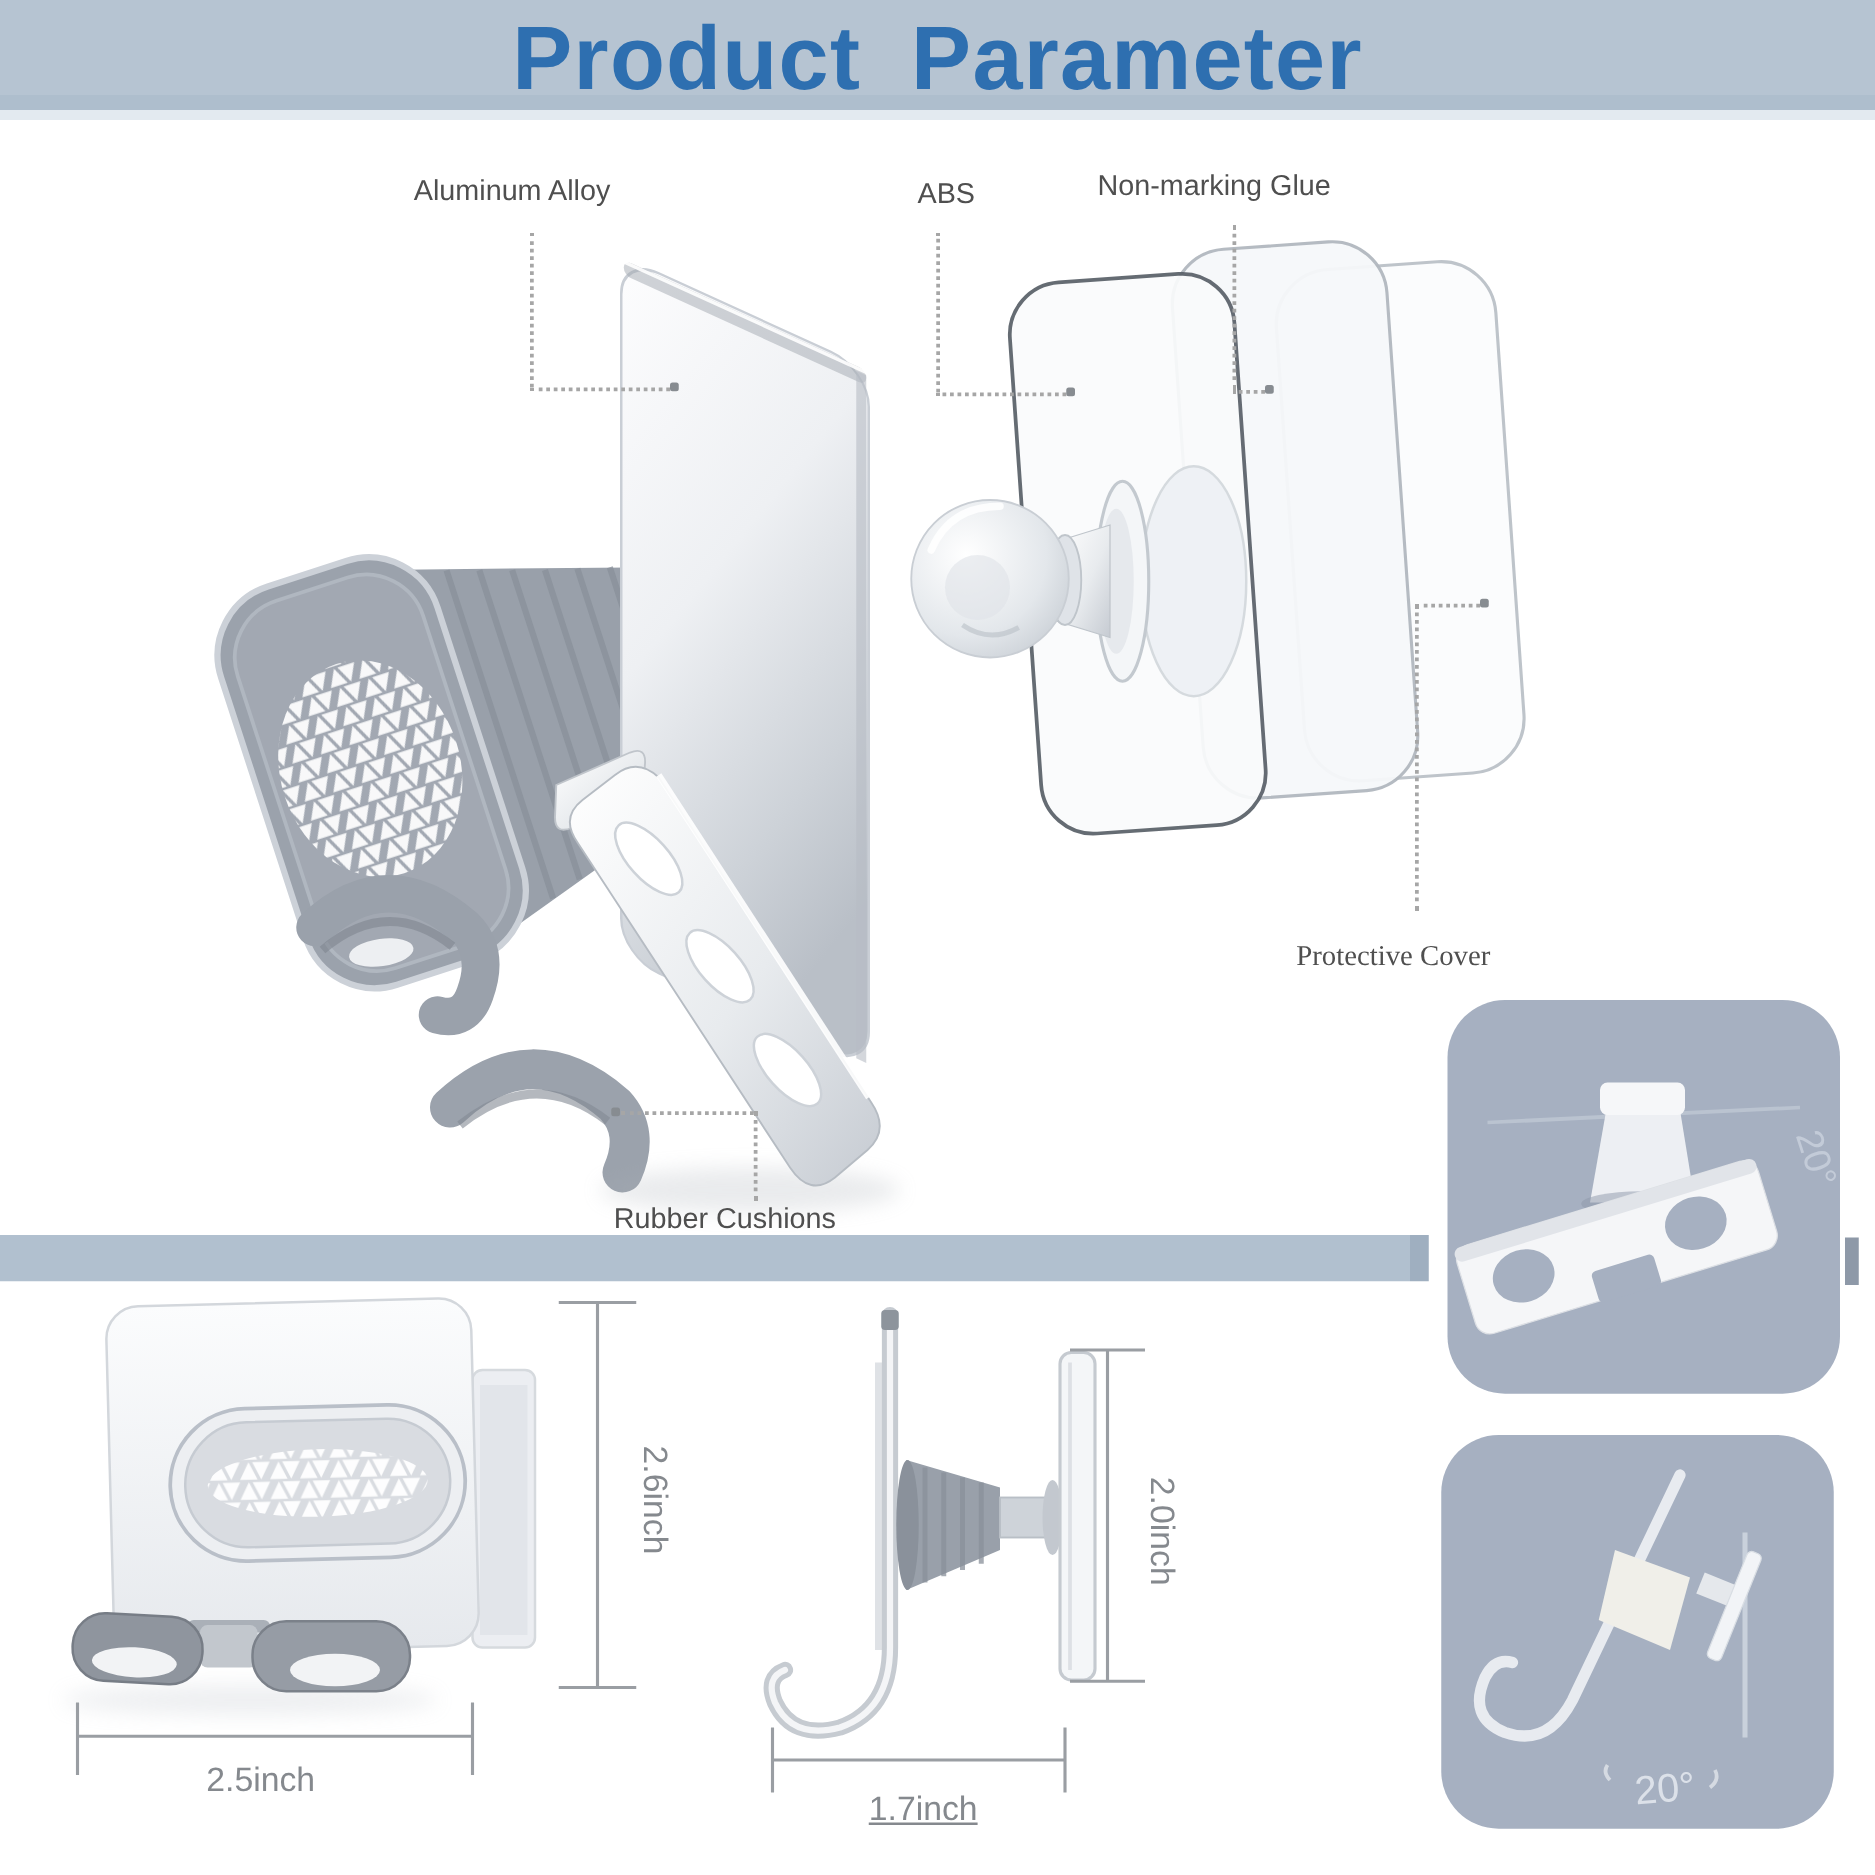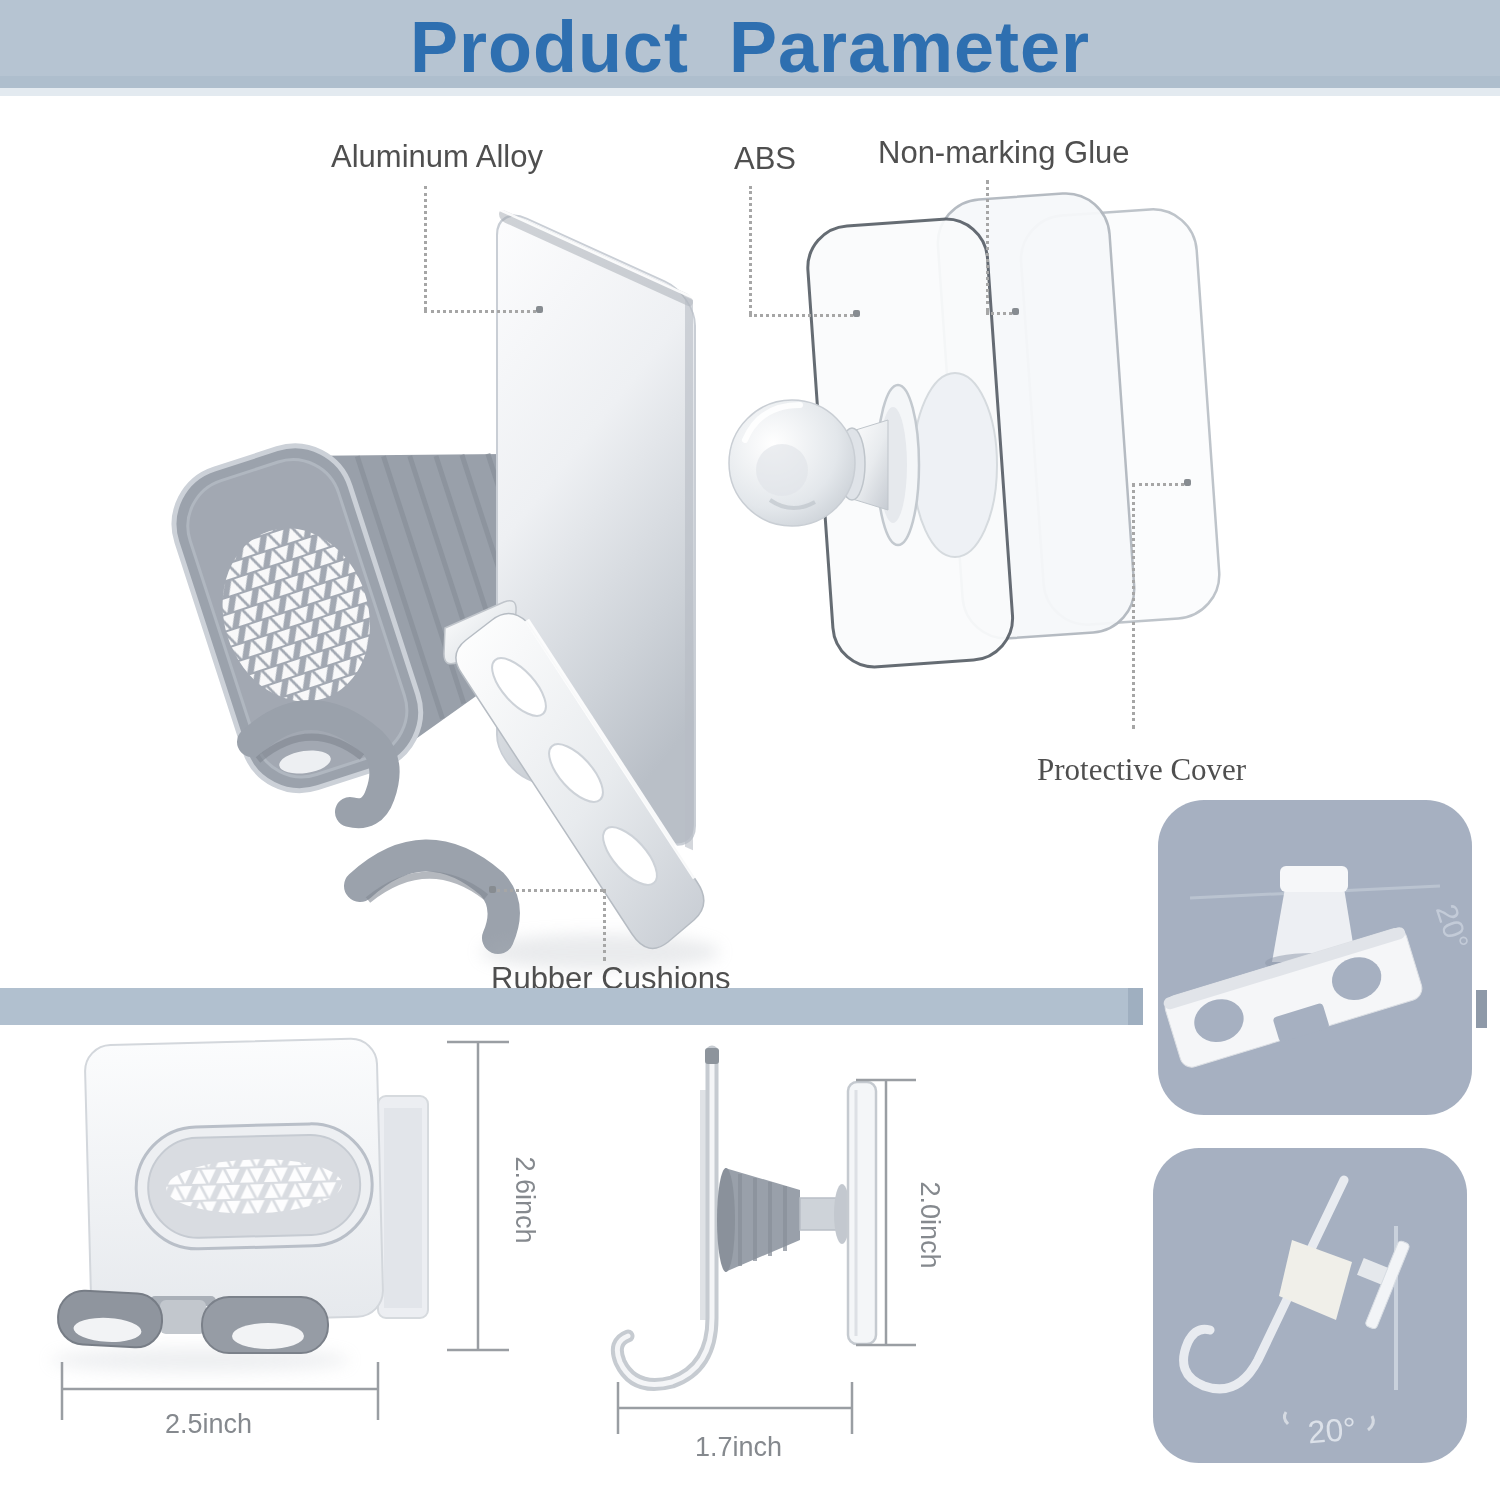--- a/index.html
+++ b/index.html
@@ -5,21 +5,21 @@
   html,body{margin:0;padding:0;background:#fff;}
   .page{position:relative;width:1500px;height:1500px;overflow:hidden;background:#fff;
         font-family:"Liberation Sans",sans-serif;}
   
   .banner{position:absolute;left:0;top:0;width:1500px;height:76px;background:var(--color-banner,#b6c4d2);}
   .banner-strip{position:absolute;left:0;top:76px;width:1500px;height:12px;background:var(--color-banner-edge,#aebecd);}
   .banner-fade{position:absolute;left:0;top:88px;width:1500px;height:8px;background:#e3eaf0;}
   .title{position:absolute;left:0;top:6px;width:1500px;display:flex;justify-content:center;gap:40px;
          font-size:72px;font-weight:700;color:var(--color-title,#2e6fb0);letter-spacing:1px;}
   
-  .label{position:absolute;font-size:31px;color:var(--color-label,#4f4f4f);white-space:nowrap;}
+  .label{position:absolute;font-size:23px;color:var(--color-label,#4f4f4f);white-space:nowrap;}
   .lab-aluminum{left:331px;top:139px;}
   .lab-abs{left:722px;top:141px;margin-left:12px;}
   .lab-glue{left:878px;top:135px;}
   .lab-cover{left:1037px;top:752px;font-family:Liberation Serif, serif;}
   .lab-cushions{left:491px;top:961px;}
   
   .lv{position:absolute;width:0;border-left:3px dotted var(--color-leader,#a6a6a6);}
   .lh{position:absolute;height:0;border-top:3px dotted var(--color-leader,#a6a6a6);}
   .ldot{position:absolute;width:7px;height:7px;background:#878c91;border-radius:2px;}
   
@@ -262,19 +262,19 @@
   <div class="ldot" style="left:489px;top:886px;"></div>
   <div class="lh" style="left:497px;top:889px;width:106px;"></div>
   <div class="lv" style="left:603px;top:889px;height:72px;"></div>
 
   <div class="band-main"></div>
   <div class="band-cap"></div>
   <div class="band-sliver"></div>
 
   <div class="dim" style="left:165px;top:1409px;">2.5inch</div>
   <div class="dim dim-rot" style="left:524px;top:1200px;">2.6inch</div>
-  <div class="dim" style="left:695px;top:1432px;">1.7inch</div>
+  <div class="dim" style="left:695px;top:1432px;text-decoration:underline;">1.7inch</div>
   <div class="dim dim-rot" style="left:929px;top:1225px;">2.0inch</div>
 
   <div class="angle" style="left:1452px;top:927px;transform:translate(-50%,-50%) rotate(72deg);">20°</div>
   <div class="angle" style="left:1332px;top:1431px;font-size:32px;color:#dce1e9;transform:translate(-50%,-50%) rotate(-5deg);">20°</div>
 
 </div>
 
 </body></html>

